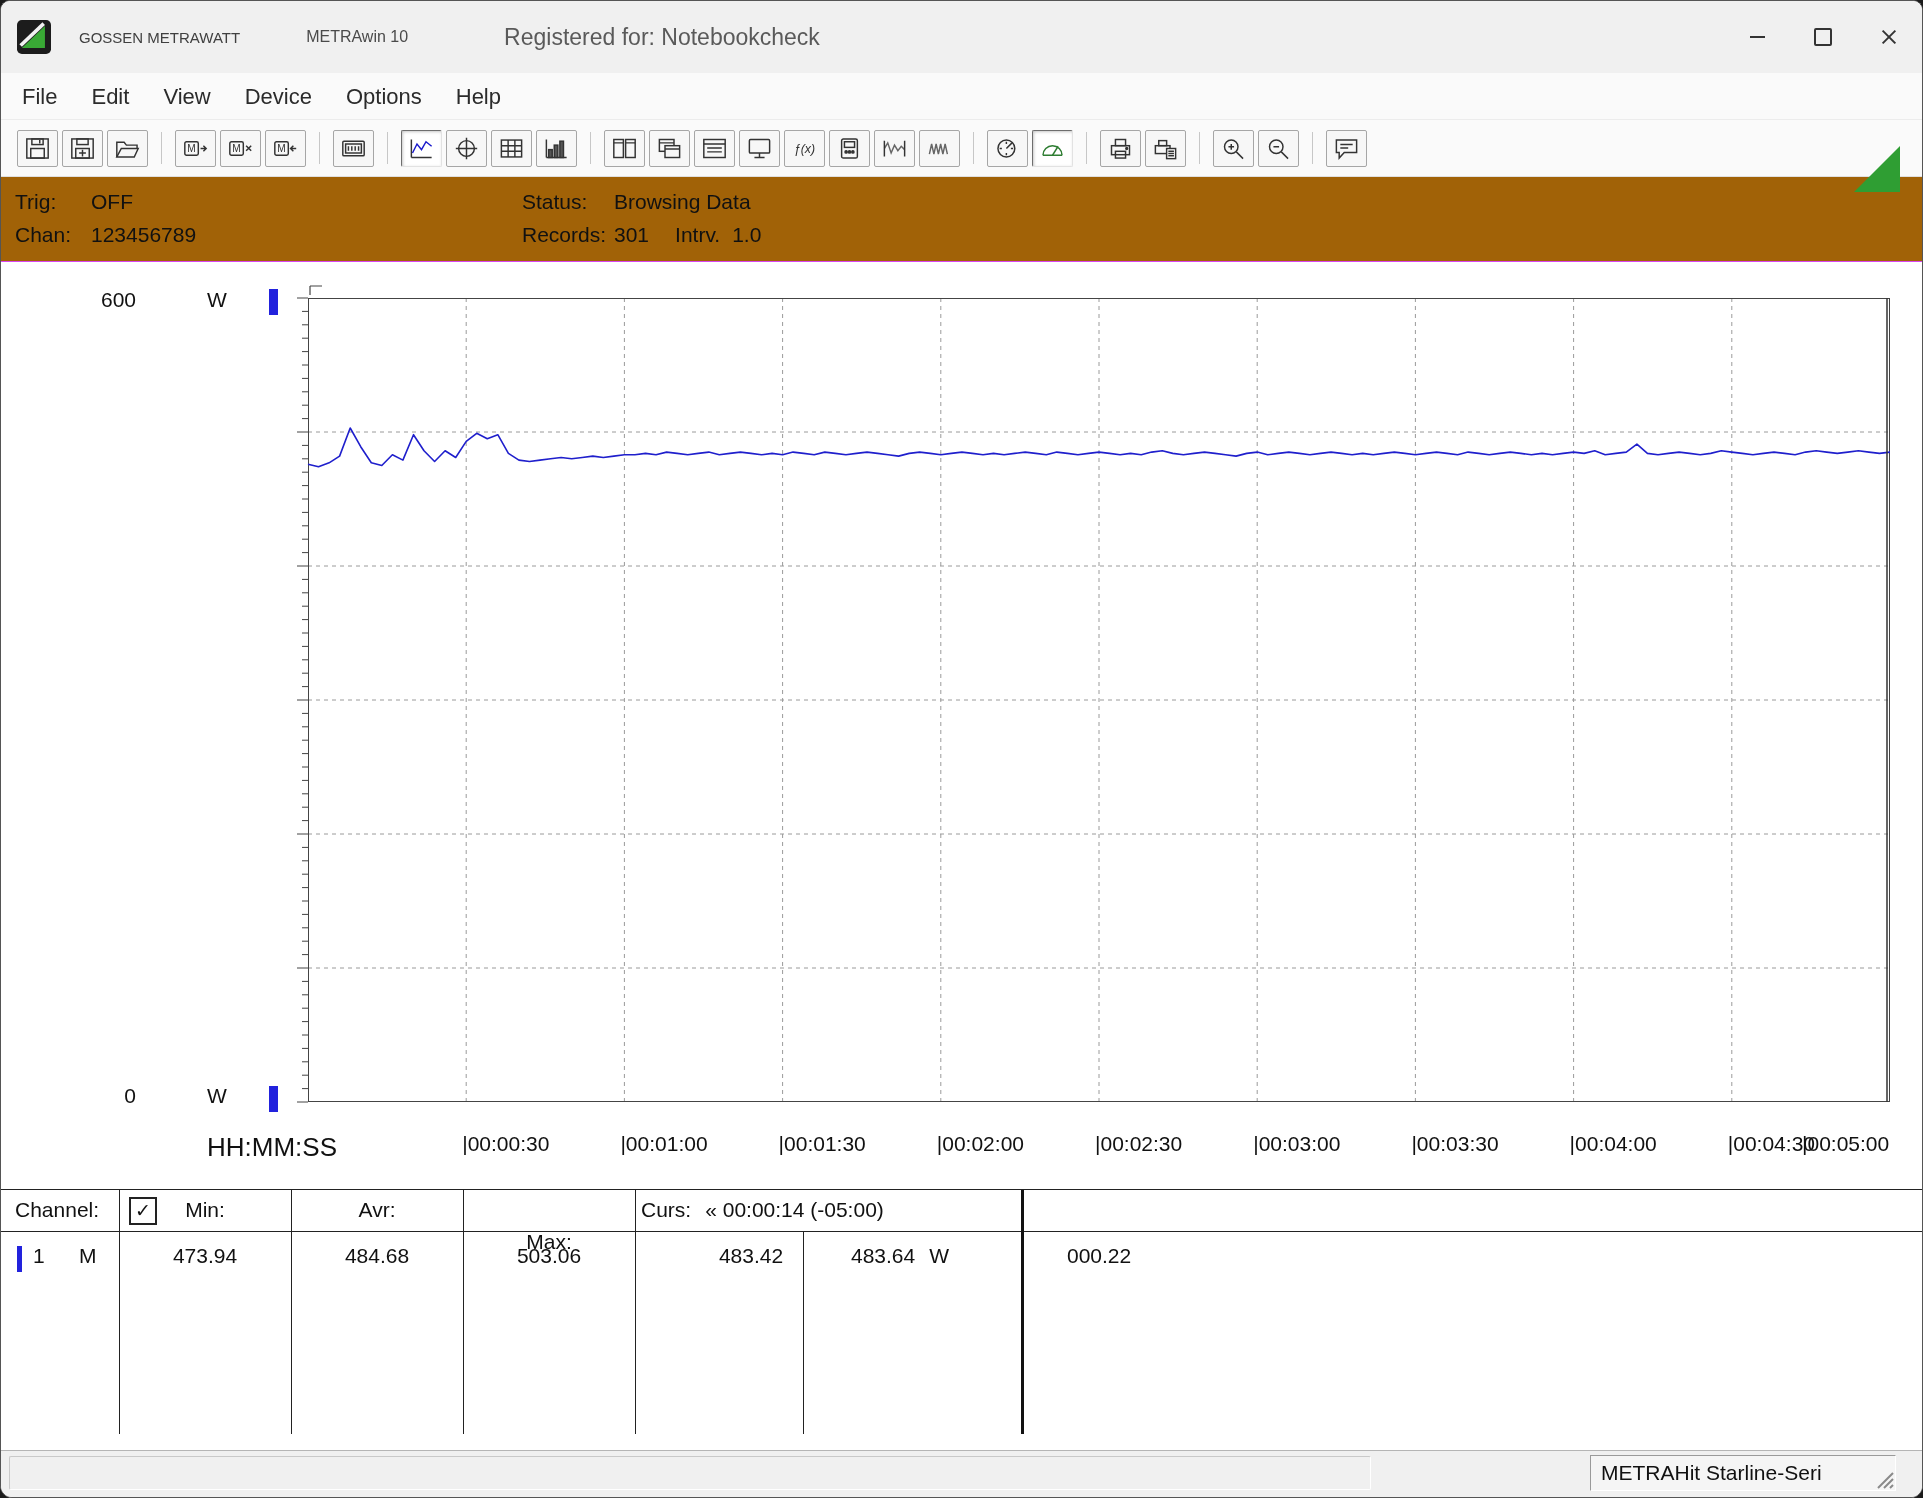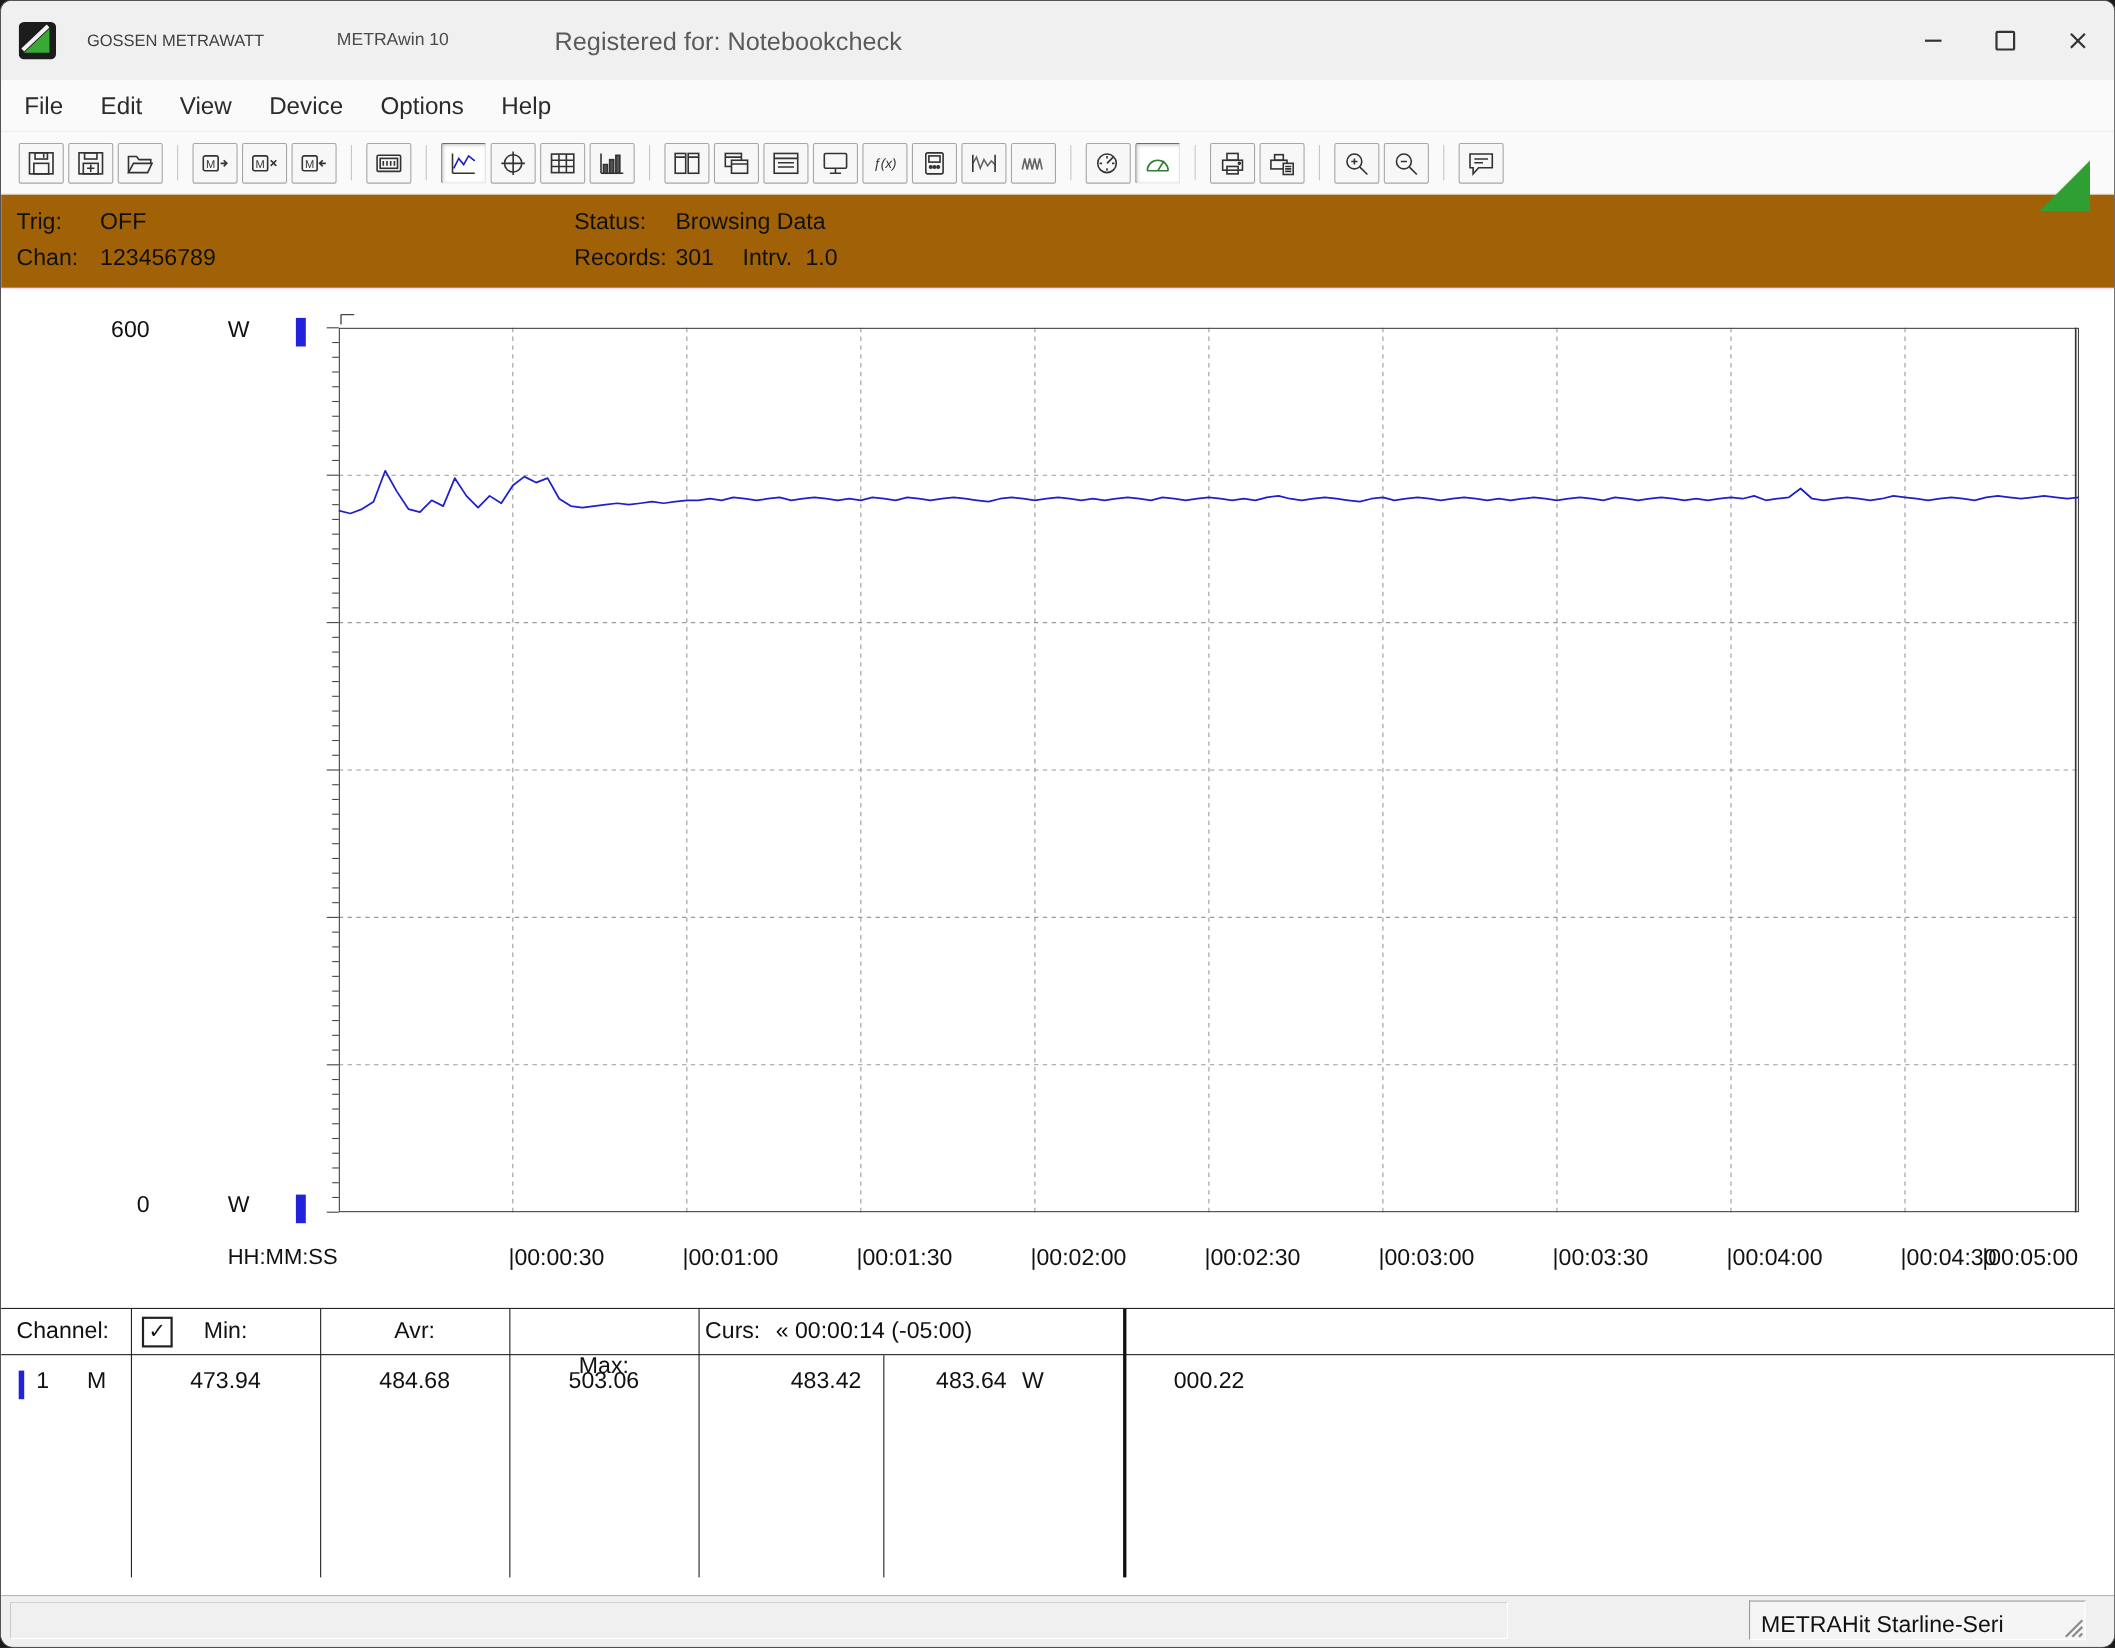--- a/index.html
+++ b/index.html
@@ -47,21 +47,21 @@
   .plot{position:absolute;left:307px;top:36px;width:1582px;height:804px;}
   #chart-svg{display:block;width:100%;height:100%;overflow:visible;}
   .ylab{position:absolute;font-size:21px;color:#111;}
   .ymax-num{left:60px;top:26px;width:75px;text-align:right;}
   .ymax-unit{left:206px;top:26px;}
   .ymin-num{left:60px;top:822px;width:75px;text-align:right;}
   .ymin-unit{left:206px;top:822px;}
   .chmark{position:absolute;left:268px;width:9px;height:26px;background:#2222dd;}
   .chmark.top{top:27px;}
   .chmark.bot{top:824px;}
-  .xaxis-label{position:absolute;left:206px;top:870px;font-size:20px;}
+  .xaxis-label{position:absolute;left:206px;top:870px;font-size:26px;}
   .xtick{position:absolute;top:870px;font-size:21px;white-space:nowrap;color:#111;}
 
   
   .datatable{height:260px;background:#fff;position:relative;border-top:1px solid #222;font-size:21px;flex:0 0 auto;}
   .dt-hline{position:absolute;left:0;right:0;top:41px;height:1px;background:#222;}
   .vline{position:absolute;top:0;width:1px;height:244px;background:#222;}
   .v1{left:118px;}.v2{left:290px;}.v3{left:462px;}.v4{left:634px;}
   .v5{left:802px;top:42px;height:202px;}
   .vbold{position:absolute;left:1020px;top:0;width:3px;height:244px;background:#111;}
   .th{position:absolute;top:8px;}
@@ -80,21 +80,21 @@
   .c-avr{left:290px;width:172px;text-align:center;}
   .c-max{left:462px;width:172px;text-align:center;}
   .c-cursa{left:634px;width:168px;text-align:center;margin-left:32px;}
   .c-cursb{left:802px;width:194px;text-align:center;}
   .unit{margin-left:14px;}
   .c-delta{left:1066px;}
 
   
   .statusbar{height:46px;background:#f0f0f0;border-top:1px solid #b5b5b5;position:relative;flex:0 0 auto;}
   .sb-msg{position:absolute;left:8px;top:5px;bottom:7px;width:1360px;border:1px solid;border-color:#c9c9c9 #ffffff #ffffff #c9c9c9;border-radius:2px;}
-  .sb-dev{position:absolute;right:26px;top:4px;bottom:6px;width:294px;background:#f5f5f5;border:1px solid;border-color:#9a9a9a #ffffff #ffffff #9a9a9a;display:flex;align-items:flex-end;padding-left:10px;font-size:21px;color:#111;}
+  .sb-dev{position:absolute;right:26px;top:4px;bottom:6px;width:294px;background:#f5f5f5;border:1px solid;border-color:#9a9a9a #ffffff #ffffff #9a9a9a;display:flex;align-items:center;padding-left:10px;font-size:21px;color:#111;}
   .grip{position:absolute;right:1px;bottom:1px;width:24px;height:24px;}
 </style>
 </head>
 <body>
 
 <div class="window">
 
   <div class="titlebar">
     <svg class="appicon" viewBox="0 0 28 28">
       <rect x="0" y="0" width="28" height="28" rx="4" fill="#1c1c1c"></rect>

